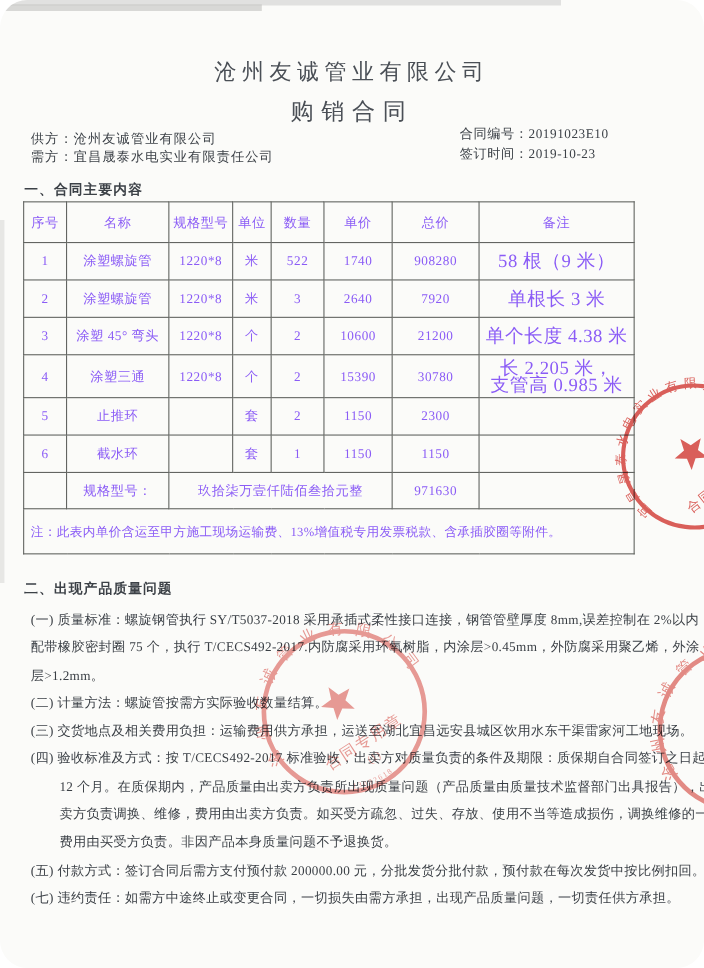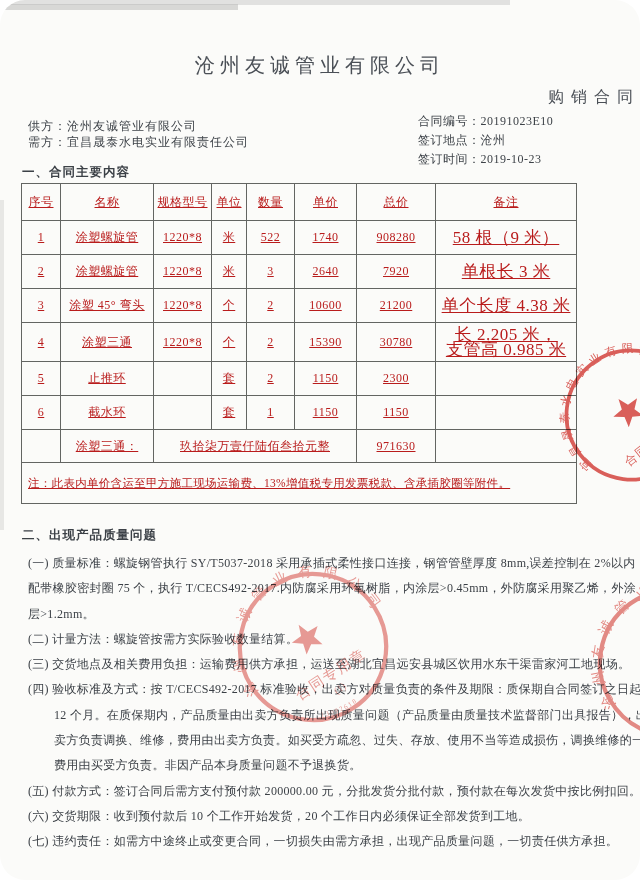--- a/index.html
+++ b/index.html
@@ -12,36 +12,36 @@
   }
   .scan-strip1{position:absolute;top:0;left:0;width:510px;height:5px;background:#c2c2c0;opacity:.45;}
   .scan-strip2{position:absolute;top:4px;left:0;width:238px;height:6px;background:#b5b5b3;opacity:.5;}
   .scan-strip3{position:absolute;top:200px;left:0;width:4px;height:330px;background:#d4d4d2;opacity:.5;}
 
   .company-title{
     position:absolute;top:52px;left:0;width:100%;text-align:center;
     font-size:20px;letter-spacing:5px;color:#4a4f56;font-weight:500;
   }
   .doc-title{
-    position:absolute;top:87px;left:0;width:100%;text-align:right;
-    font-size:16px;letter-spacing:7px;color:#4a4f56;font-weight:500;
+    position:absolute;top:87px;left:0;width:100%;text-align:center;
+    font-size:21px;letter-spacing:7px;color:#4a4f56;font-weight:500;
   }
   .party-line{position:absolute;left:28px;font-size:12px;letter-spacing:1px;white-space:nowrap;}
   .supplier-line{top:118px;}
   .buyer-line{top:134px;}
   .info-block{position:absolute;left:418px;top:112px;font-size:12px;letter-spacing:.5px;}
   .info-block .info-row{height:19px;line-height:19px;white-space:nowrap;}
   .sec-heading{position:absolute;left:22px;font-size:12.5px;letter-spacing:1px;font-weight:bold;color:#3c4147;}
   .sec1{top:164px;}
   .sec2{top:527px;}
 
   table.items{
     position:absolute;left:21px;top:183px;width:555px;
     border-collapse:collapse;table-layout:fixed;
-    font-size:12px;color:#b91c1c;text-decoration:underline;
+    font-size:12px;color:#8b5cf6;
   }
   table.items td,table.items th{
     border:1px solid #636562;text-align:center;vertical-align:middle;
     font-weight:normal;padding:0 2px;overflow:hidden;letter-spacing:.5px;
   }
   table.items thead tr{height:37px;}
   table.items tbody tr{height:34px;}
   table.items tbody tr.tall{height:39px;}
   table.items td.remark{white-space:pre-line;line-height:15px;font-size:17px;}
   table.items tr.total-row{height:33px;}
@@ -74,23 +74,20 @@
   <div class="party-line supplier-line">
     <span>供方：</span><span>沧州友诚管业有限公司</span>
   </div>
   <div class="party-line buyer-line">
     <span>需方：</span><span>宜昌晟泰水电实业有限责任公司</span>
   </div>
 
   <div class="info-block">
     <div class="info-row">
       <span>合同编号：</span><span>20191023E10</span>
-    </div>
-    <div class="info-row">
-      <span>签订地点：</span><span>沧州</span>
     </div>
     <div class="info-row">
       <span>签订时间：</span><span>2019-10-23</span>
     </div>
   </div>
 
   <div class="sec-heading sec1">一、合同主要内容</div>
 
   <table class="items">
     <colgroup>
@@ -174,21 +171,21 @@
           <td>套</td>
           <td>1</td>
           <td>1150</td>
           <td>1150</td>
           <td class="remark"></td>
         </tr>
       </tbody>
     <tbody>
       <tr class="total-row">
         <td></td>
-        <td>涂塑三通：</td>
+        <td>规格型号：</td>
         <td colspan="4">玖拾柒万壹仟陆佰叁拾元整</td>
         <td>971630</td>
         <td></td>
       </tr>
       <tr class="note-row">
         <td colspan="8" class="note-cell">注：此表内单价含运至甲方施工现场运输费、13%增值税专用发票税款、含承插胶圈等附件。</td>
       </tr>
     </tbody>
   </table>
 
@@ -198,21 +195,20 @@
       <div class="term-line">(一) 质量标准：螺旋钢管执行 SY/T5037-2018 采用承插式柔性接口连接，钢管管壁厚度 8mm,误差控制在 2%以内，</div>
       <div class="term-line">配带橡胶密封圈 75 个，执行 T/CECS492-2017.内防腐采用环氧树脂，内涂层&gt;0.45mm，外防腐采用聚乙烯，外涂</div>
       <div class="term-line">层&gt;1.2mm。</div>
       <div class="term-line">(二) 计量方法：螺旋管按需方实际验收数量结算。</div>
       <div class="term-line">(三) 交货地点及相关费用负担：运输费用供方承担，运送至湖北宜昌远安县城区饮用水东干渠雷家河工地现场。</div>
       <div class="term-line">(四) 验收标准及方式：按 T/CECS492-2017 标准验收，出卖方对质量负责的条件及期限：质保期自合同签订之日起</div>
       <div class="term-line indent">12 个月。在质保期内，产品质量由出卖方负责所出现质量问题（产品质量由质量技术监督部门出具报告），出</div>
       <div class="term-line indent">卖方负责调换、维修，费用由出卖方负责。如买受方疏忽、过失、存放、使用不当等造成损伤，调换维修的一</div>
       <div class="term-line indent">费用由买受方负责。非因产品本身质量问题不予退换货。</div>
       <div class="term-line">(五) 付款方式：签订合同后需方支付预付款 200000.00 元，分批发货分批付款，预付款在每次发货中按比例扣回。</div>
-      <div class="term-line">(六) 交货期限：收到预付款后 10 个工作开始发货，20 个工作日内必须保证全部发货到工地。</div>
       <div class="term-line">(七) 违约责任：如需方中途终止或变更合同，一切损失由需方承担，出现产品质量问题，一切责任供方承担。</div>
     </div>
 
   <div class="stamp stamp-buyer">
     <svg width="150" height="150" viewBox="-100 -100 200 200" style="color:#d94a45">
       <circle cx="0" cy="0" r="86" fill="none" stroke="currentColor" stroke-width="5"></circle>
       <path id="arcBuyer" d="M -80,25 A 83.8 83.8 0 1 1 80,25" fill="none"></path>
       <text font-size="15.5" fill="currentColor" letter-spacing="1">
         <textPath href="#arcBuyer" startOffset="4" textLength="300" lengthAdjust="spacing">宜昌晟泰水电实业有限责任公司</textPath>
       </text>

